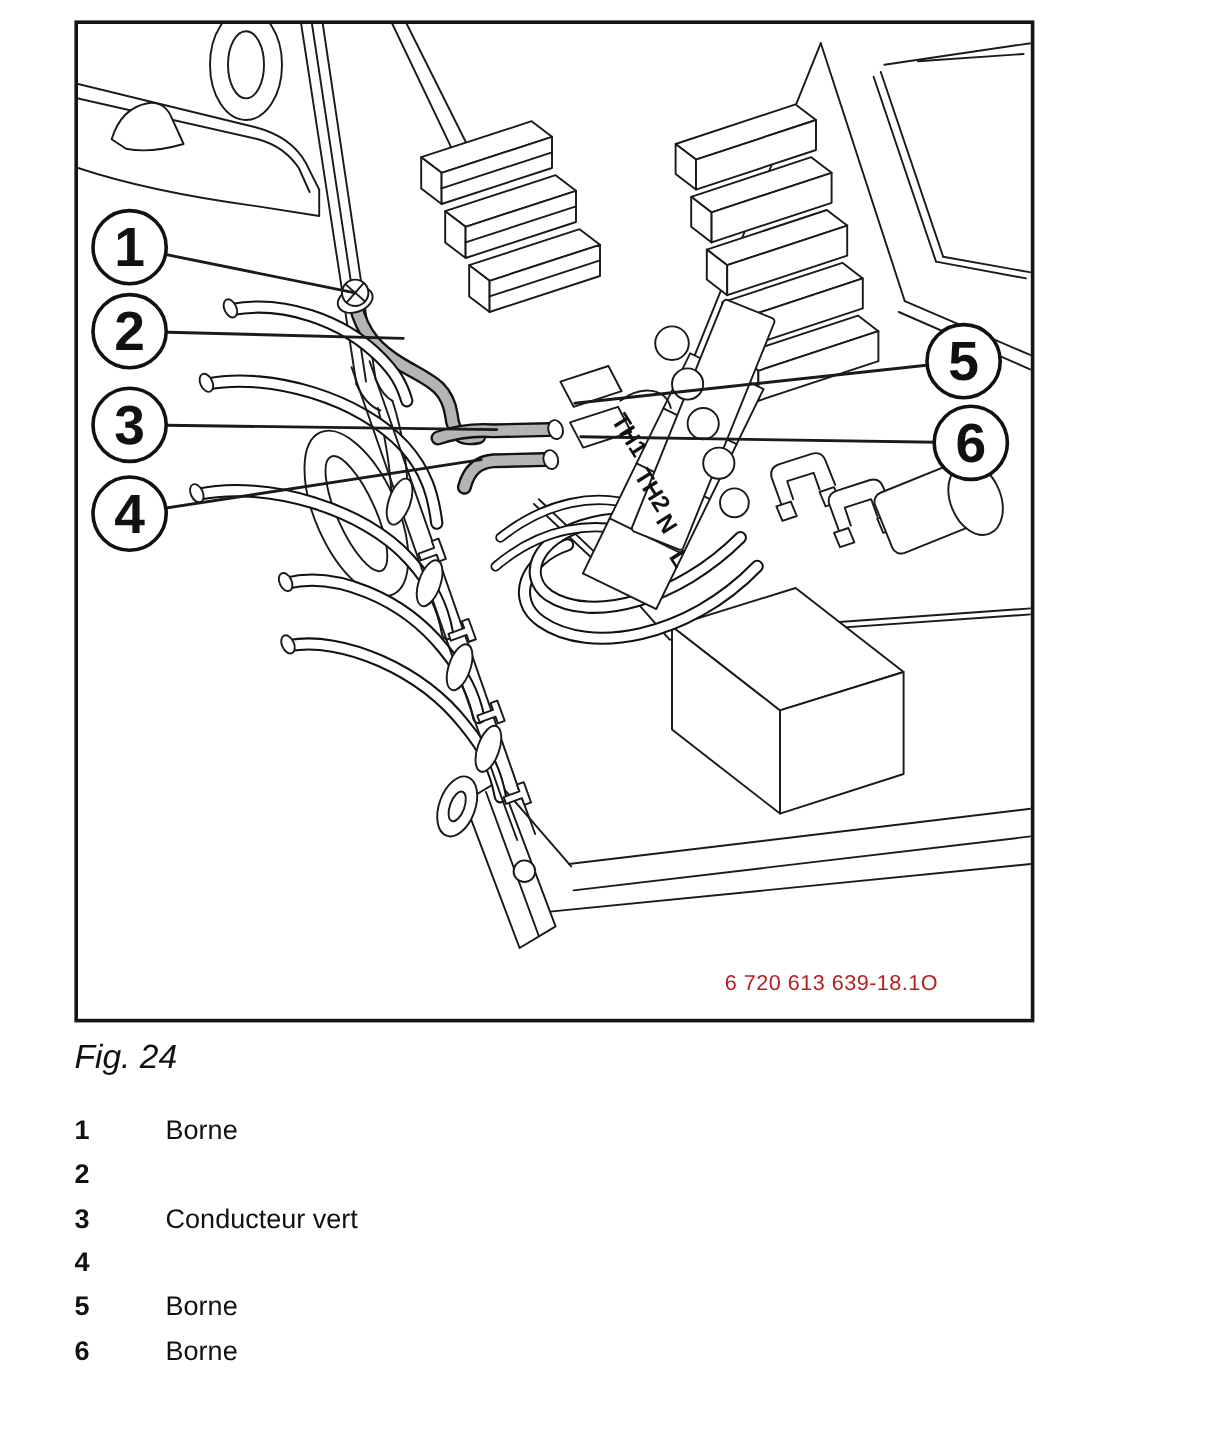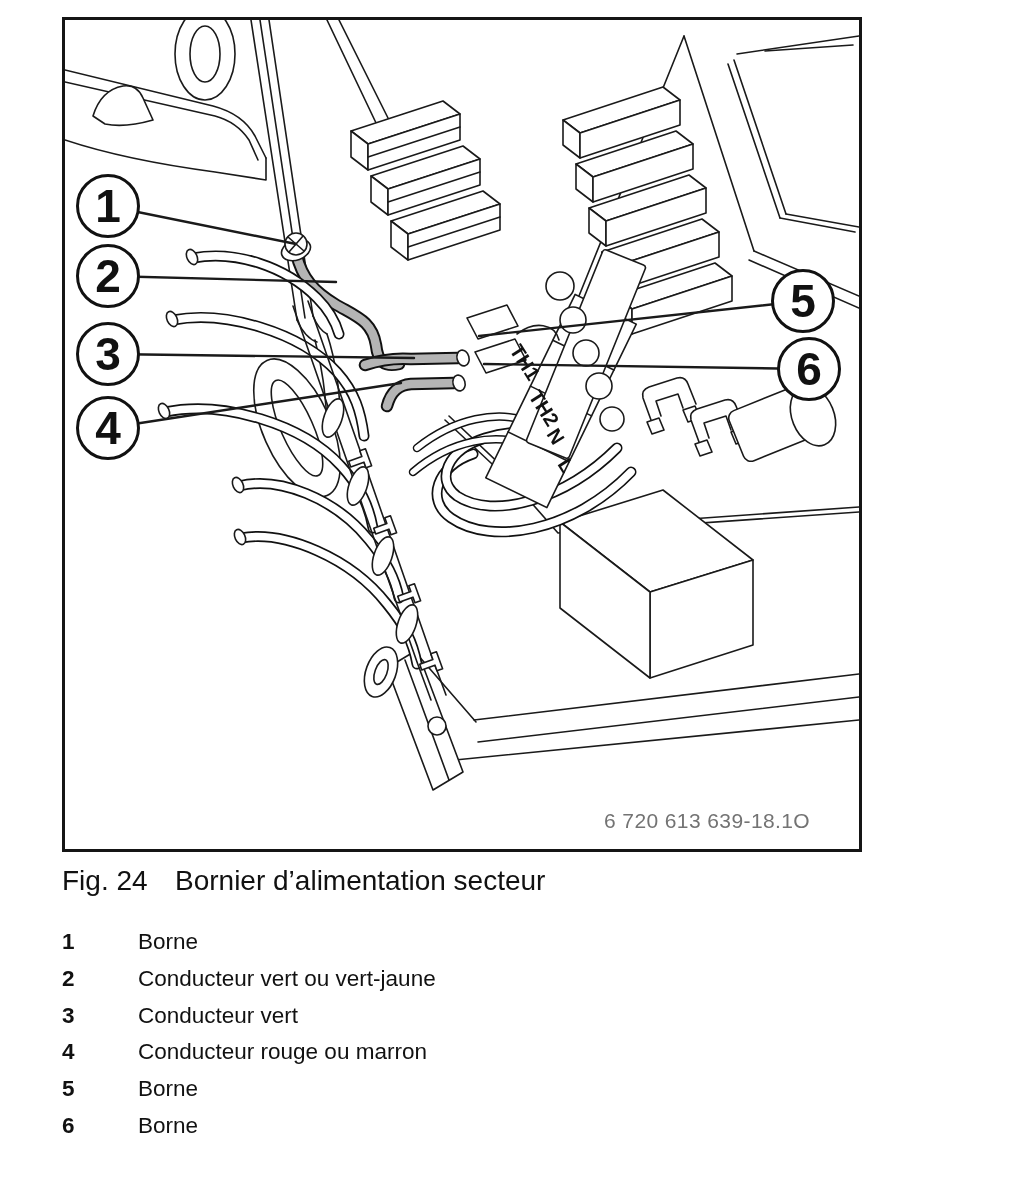--- a/index.html
+++ b/index.html
@@ -17,23 +17,23 @@
   svg .wi2{stroke:#fff;stroke-width:7.6;}   
   svg .ko3{stroke:#111;stroke-width:8.5;}
   svg .wi3{stroke:#fff;stroke-width:5.5;}
   svg .ld{stroke-width:2.4;}
   svg text{fill:#111;stroke:none;font-family:"Liberation Sans",sans-serif;
         font-weight:bold;font-size:20px;}
   .callout{position:absolute;width:64px;height:64px;box-sizing:border-box;
         border:3.5px solid #111;border-radius:50%;background:#fff;
         display:flex;align-items:center;justify-content:center;
         font-size:46px;font-weight:bold;line-height:1;}
-  .fig-ref{position:absolute;left:539px;top:789px;font-size:21px;color:#737373;
+  .fig-ref{position:absolute;left:539px;top:789px;font-size:18px;color:#b91c1c;
         letter-spacing:0.4px;white-space:nowrap;}
-  .caption{position:absolute;left:62px;top:865px;font-size:28px;
+  .caption{position:absolute;left:62px;top:865px;font-size:28px;font-style:italic;
         display:flex;white-space:nowrap;}
   .caption .cap-label{width:113px;flex:0 0 113px;}
   .legend{position:absolute;left:62px;top:924px;font-size:22.5px;}
   .legend-row{display:flex;align-items:center;height:36.7px;}
   .legend-num{width:76px;flex:0 0 76px;font-weight:bold;}
 </style>
 </head>
 <body>
 
 <div class="page">
@@ -275,39 +275,36 @@
       </div>
     <div class="callout" style="left:712px;top:317px;">
         <span>6</span>
       </div>
 
     <div class="fig-ref">6 720 613 639-18.1O</div>
   </div>
 
   <div class="caption">
     <span class="cap-label">Fig. 24</span>
-    <span class="cap-text">Bornier d’alimentation secteur</span>
   </div>
 
   <div class="legend">
     <div class="legend-row">
       <span class="legend-num">1</span>
       <span class="legend-label">Borne</span>
     </div>
     <div class="legend-row">
       <span class="legend-num">2</span>
-      <span class="legend-label">Conducteur vert ou vert-jaune</span>
     </div>
     <div class="legend-row">
       <span class="legend-num">3</span>
       <span class="legend-label">Conducteur vert</span>
     </div>
     <div class="legend-row">
       <span class="legend-num">4</span>
-      <span class="legend-label">Conducteur rouge ou marron</span>
     </div>
     <div class="legend-row">
       <span class="legend-num">5</span>
       <span class="legend-label">Borne</span>
     </div>
     <div class="legend-row">
       <span class="legend-num">6</span>
       <span class="legend-label">Borne</span>
     </div>
   </div>

